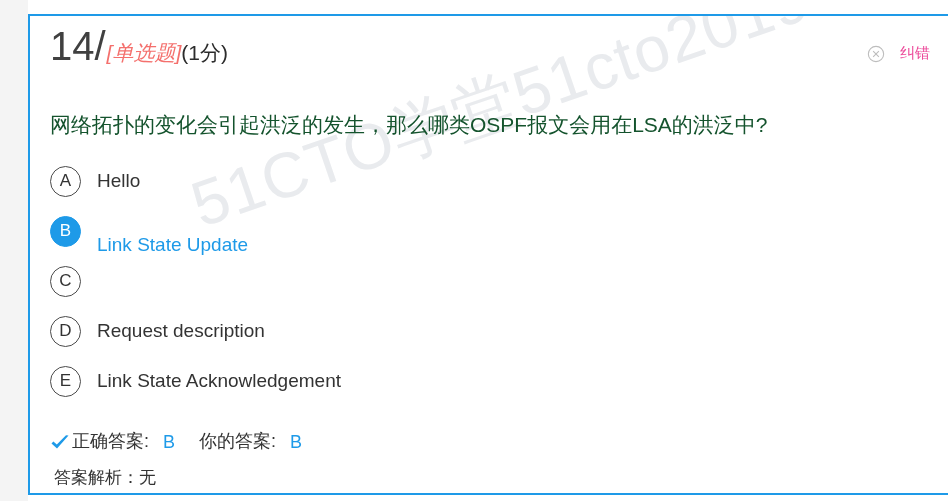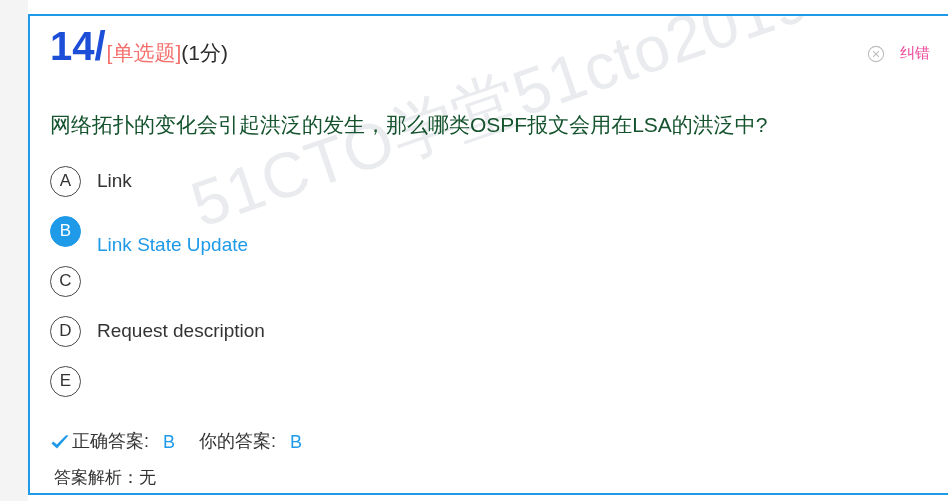--- a/index.html
+++ b/index.html
@@ -74,30 +74,31 @@
   
   #question-header {
     position: absolute;
     left: 20px;
     top: 10px;
     display: flex;
     align-items: baseline;
   }
   #question-number {
     font-size: 40px;
-    color: #1d4ed8;
-    font-weight: 700;
+    color: #404040;
+    font-weight: 400;
     line-height: 1;
     letter-spacing: 0px;
     text-align: center;
   }
   #question-type {
     font-size: 21px;
     color: #f4706d;
     margin-left: 1px;
+    font-style: italic;
   }
   #question-score {
     font-size: 21px;
     color: #2c2c2c;
     text-align: center;
   }
 
   
   #report-error {
     position: absolute;
@@ -236,39 +237,40 @@
       </svg>
       <span id="report-error-label">纠错</span>
     </div>
 
     <div id="question-text">网络拓扑的变化会引起洪泛的发生，那么哪类OSPF报文会用在LSA的洪泛中?</div>
 
     <div id="options-list">
 
       <div class="option-row">
         <span class="option-marker">A</span>
-        <span class="option-label">Link</span>
+        <span class="option-label">Hello</span>
       </div>
 
       <div class="option-row selected">
         <span class="option-marker">B</span>
         <span class="option-label">Link State Update</span>
       </div>
 
       <div class="option-row">
         <span class="option-marker">C</span>
       </div>
 
       <div class="option-row">
         <span class="option-marker">D</span>
         <span class="option-label">Request description</span>
       </div>
 
       <div class="option-row">
         <span class="option-marker">E</span>
+        <span class="option-label">Link State Acknowledgement</span>
       </div>
 
     </div>
 
     <div id="answer-section">
       <div id="answer-row">
         <svg id="correct-check-icon" viewBox="0 0 20 20">
           <path d="M1.5 10.5 L7 15.5 L18.5 2.5 L16 2.2 L6.8 11.6 L3.4 8.6 Z" fill="#1e9ae8"></path>
         </svg>
         <span id="correct-answer-label">正确答案:</span>

